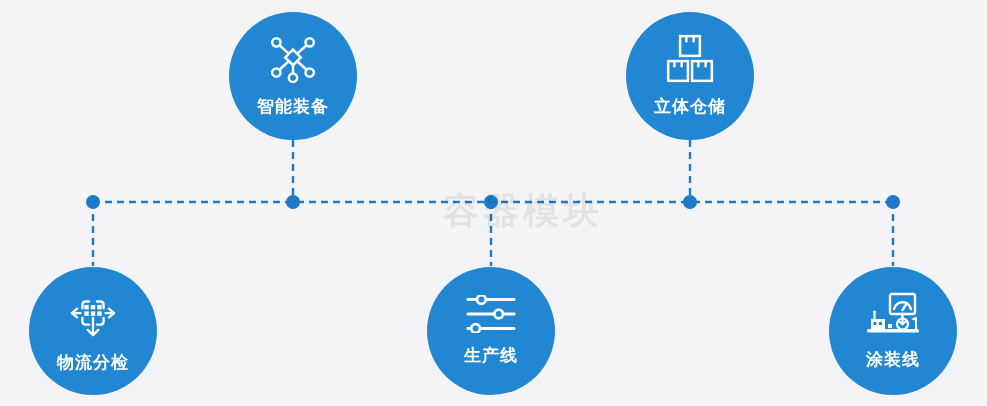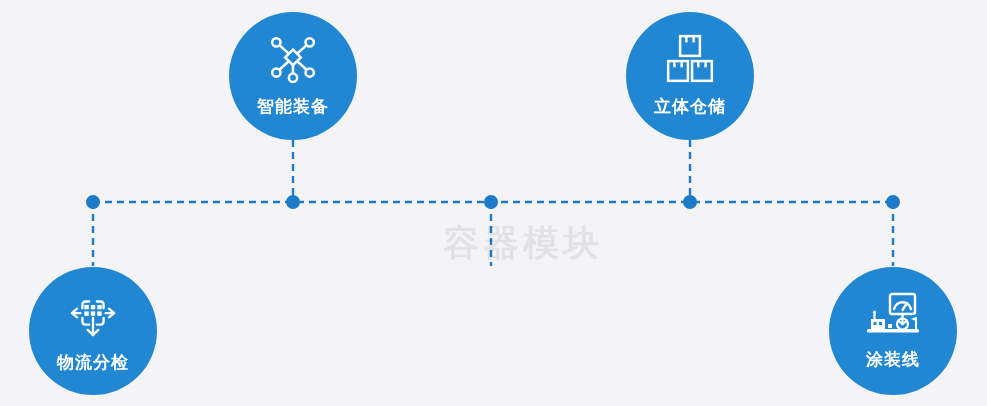--- a/index.html
+++ b/index.html
@@ -19,21 +19,20 @@
   }
   .watermark{
     position:absolute;
     left:443px;top:191px;
     font-size:36px;line-height:40px;
     font-weight:600;
     letter-spacing:4px;
     color:var(--watermark-text,rgba(0,0,0,0.07));
     user-select:none;
     white-space:nowrap;
-    margin-top:32px;
   }
   .node{
     position:absolute;
     width:128px;height:128px;
     border-radius:50%;
     background:var(--node-fill,#2186d1);
     display:flex;flex-direction:column;
     align-items:center;justify-content:center;
     gap:11px;
     color:var(--label-text,#ffffff);
@@ -134,20 +133,33 @@
         <rect x="27.7" y="17.6" width="4.6" height="4.6"></rect>
         <rect x="34.4" y="17.6" width="4.6" height="4.6"></rect>
         <rect x="21" y="24.3" width="4.6" height="4.6"></rect>
         <rect x="27.7" y="24.3" width="4.6" height="4.6"></rect>
         <rect x="34.4" y="24.3" width="4.6" height="4.6"></rect>
       </g>
     </svg>
     <span class="label">物流分检</span>
   </div>
 
+  <div class="node n4">
+    <svg class="icon" width="52" height="38" viewBox="0 0 54 38">
+      <g stroke="#fff" stroke-width="3" fill="none" stroke-linecap="round">
+        <line x1="3" y1="4" x2="51" y2="4"></line>
+        <line x1="3" y1="19" x2="51" y2="19"></line>
+        <line x1="3" y1="34" x2="51" y2="34"></line>
+        <circle cx="17" cy="4" r="4.5" fill="var(--node-fill,#2187d2)" stroke-width="2.8"></circle>
+        <circle cx="35" cy="19" r="4.5" fill="var(--node-fill,#2187d2)" stroke-width="2.8"></circle>
+        <circle cx="11" cy="34" r="4.5" fill="var(--node-fill,#2187d2)" stroke-width="2.8"></circle>
+      </g>
+    </svg>
+    <span class="label">生产线</span>
+  </div>
 
   <div class="node n5">
     <svg class="icon" width="62" height="46" viewBox="0 0 60 46">
 
       <g stroke="#fff" stroke-width="2.4" fill="none" stroke-linecap="round">
         <rect x="27" y="3" width="25" height="20" rx="2"></rect>
         <path d="M31,18 C34,9 45,9 48,18"></path>
         <line x1="39.5" y1="19" x2="44" y2="12"></line>
         <line x1="39.5" y1="23" x2="39.5" y2="27"></line>
       </g>

